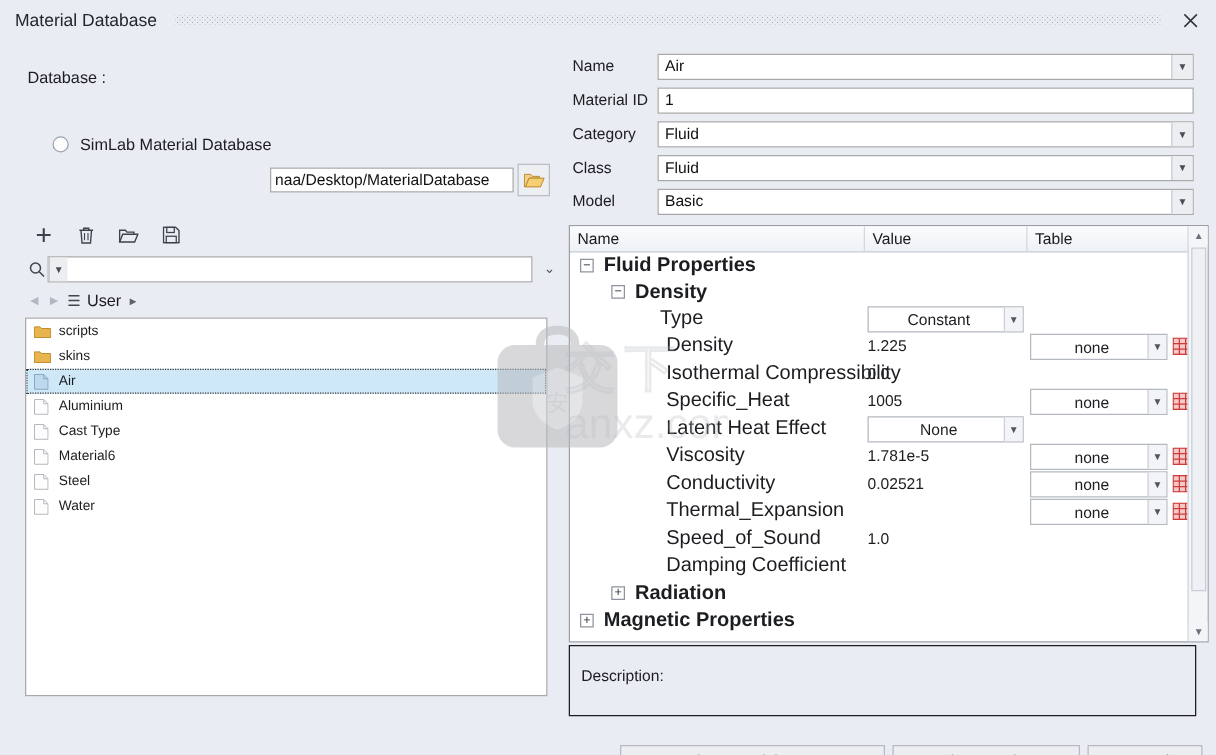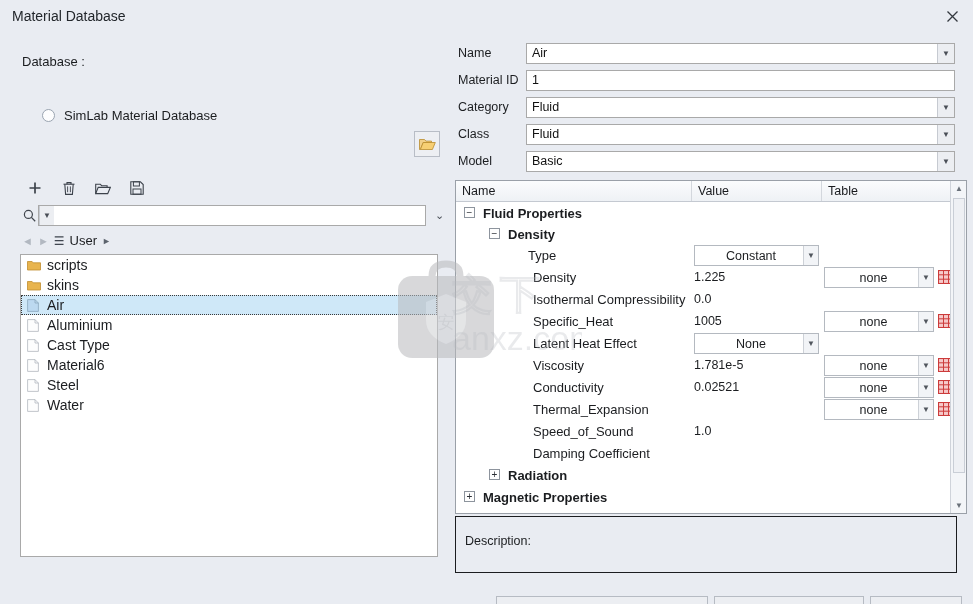--- a/index.html
+++ b/index.html
@@ -123,21 +123,21 @@
 
   
   .file-list {
     position: absolute; left: 20px; top: 222px;
     width: 418px; height: 303px;
     background: #fff; border: 1px solid #a9a9a9;
     overflow: hidden;
   }
   .file-row {
     height: 20px; display: flex; align-items: center;
-    padding-left: 6px; font-size: 14px; cursor: pointer;
+    padding-left: 6px; font-size: 11px; cursor: pointer;
     position: relative;
   }
   .file-row.sel {
     background: #cfe8f8;
     outline: 1px dotted #3a3a3a; outline-offset: -1px;
   }
   .f-icon { width: 20px; flex: none; display: flex; align-items: center; }
   .f-label { white-space: nowrap; }
 
   
@@ -178,21 +178,21 @@
   }
   .th.c1 { width: 236px; }
   .th.c2 { width: 130px; }
   .th.c3 { width: 130px; border-right: none; }
 
   .tbody { position: relative; height: 312px; }
   .tr {
     position: absolute; left: 0; width: 494px; height: 22px;
     display: flex; align-items: center;
   }
-  .tname { font-size: 13px; white-space: nowrap; }
+  .tname { font-size: 16px; white-space: nowrap; }
   .tname.grp { font-weight: bold; }
   .tval { position: absolute; left: 238px; font-size: 12.5px; white-space: nowrap; }
 
   .expander {
     width: 11px; height: 11px; border: 1px solid #8d949d;
     background: #fefefe; display: inline-flex;
     align-items: center; justify-content: center;
     font-size: 10px; line-height: 1; color: #2b2f35;
     position: absolute; cursor: pointer; font-family: "Liberation Sans", sans-serif;
   }
@@ -271,20 +271,23 @@
   <div class="left-pane">
 
     <div class="db-label">Database :</div>
 
     <div class="radio-row r1">
       <span class="radio"></span>
       <span class="radio-label">SimLab Material Database</span>
     </div>
 
 
+    <div class="path-field">
+      <span>naa/Desktop/MaterialDatabase</span>
+    </div>
 
     <div class="browse-btn">
       <svg width="17" height="14" viewBox="0 0 17 14">
         <path d="M0.5 2.5 h5 l1.4 1.6 h5.6 v1.4 H4.2 L1.4 12.5 H0.5 Z" fill="#f2d08a" stroke="#b98b2d" stroke-width="0.8"></path>
         <path d="M4.2 5.5 H16.3 L13.4 12.5 H1.4 Z" fill="#f7cf73" stroke="#b98b2d" stroke-width="0.8"></path>
       </svg>
     </div>
 
     <div class="tool-row">
       <div class="tool-btn">

